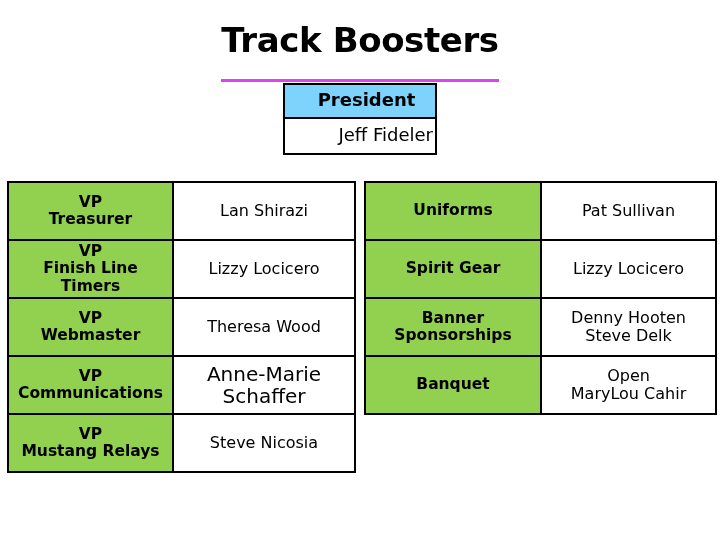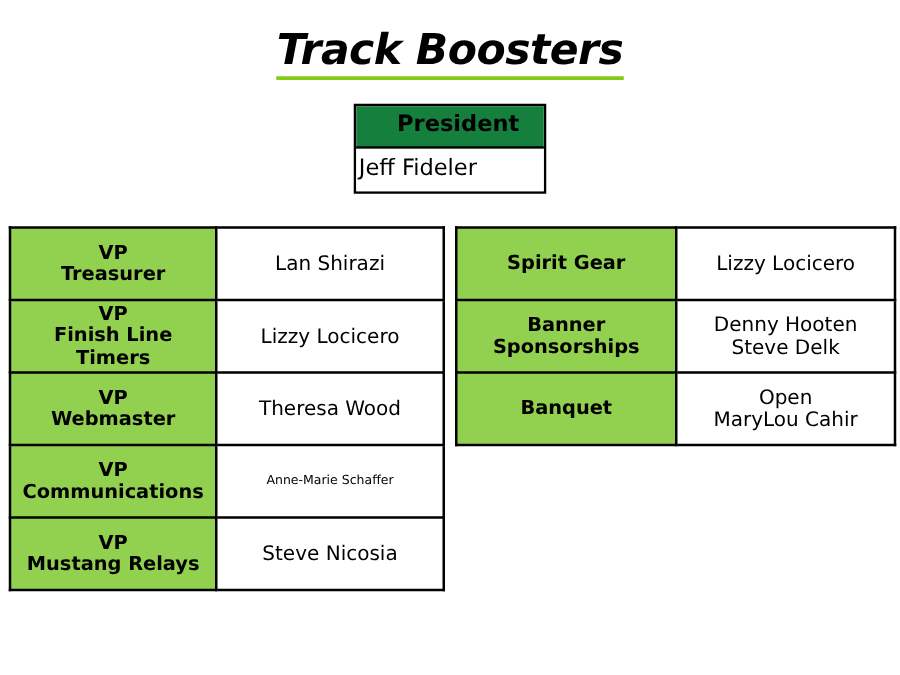--- a/index.html
+++ b/index.html
@@ -22,47 +22,46 @@
     top: 22px;
     width: 720px;
     text-align: center;
     font-size: 34px;
     font-weight: bold;
     color: #000000;
     letter-spacing: -0.4px;
     line-height: 1.1;
   }
   .slide-title .ul {
-    border-bottom: 3px solid #84cc16;
-    padding-bottom: 1px;
-    font-style: italic;
+    border-bottom: 3px solid #d946ef;
+    padding-bottom: 19px;
   }
 
   
   .president-box {
     position: absolute;
     left: 283px;
     top: 83px;
     width: 154px;
     border: 2px solid #000;
     box-sizing: border-box;
   }
   .president-role {
-    background: #15803d;
+    background: #7dd3fc;
     text-align: center;
     font-size: 18px;
     font-weight: bold;
     color: #000;
     padding: 6px 2px 7px 15px;
     border-bottom: 2px solid #000;
     line-height: 1.05;
   }
   .president-name {
     background: #ffffff;
-    text-align: left;
+    text-align: right;
     font-size: 18px;
     font-weight: normal;
     color: #000;
     padding: 7px 2px 8px 2px;
     line-height: 1.05;
   }
 
   
   .board-table {
     position: absolute;
@@ -86,21 +85,21 @@
     background: #92d050;
     font-weight: bold;
     font-size: 15.5px;
   }
   .name-cell {
     background: #ffffff;
     font-weight: normal;
     font-size: 16px;
     margin-left: 36px;
   }
-  .name-cell.tight { font-size: 10px; }
+  .name-cell.tight { font-size: 20px; }
 
   #table-left  .role-cell { width: 157px; }
   #table-left  .name-cell { width: 174px; }
   #table-right .role-cell { width: 168px; }
   #table-right .name-cell { width: 167px; }
 
   .cell-line { display: block; }
 </style>
 </head>
 <body>
@@ -166,20 +165,30 @@
 
       </td>
     </tr>
   </tbody>
 </table>
 
 <table class="board-table" id="table-right">
   <tbody>
     <tr>
       <td class="role-cell">
+        <span class="cell-line">Uniforms</span>
+
+      </td>
+      <td class="name-cell">
+        <span class="cell-line">Pat Sullivan</span>
+
+      </td>
+    </tr>
+    <tr>
+      <td class="role-cell">
         <span class="cell-line">Spirit Gear</span>
 
       </td>
       <td class="name-cell">
         <span class="cell-line">Lizzy Locicero</span>
 
       </td>
     </tr>
     <tr>
       <td class="role-cell">

